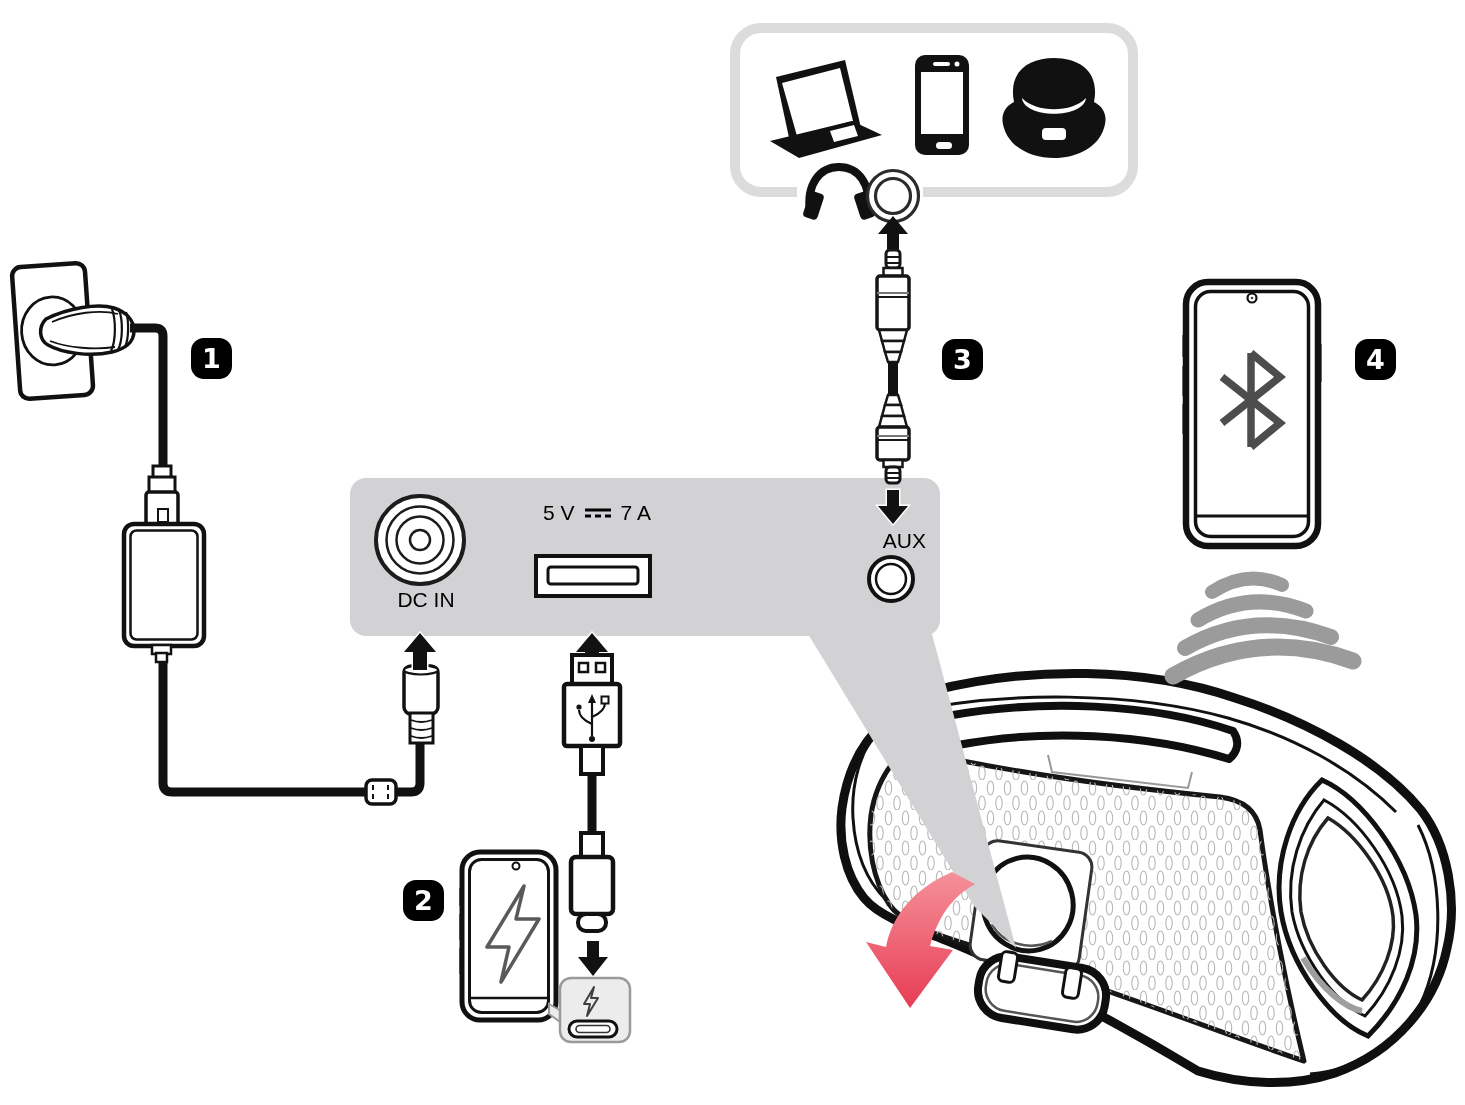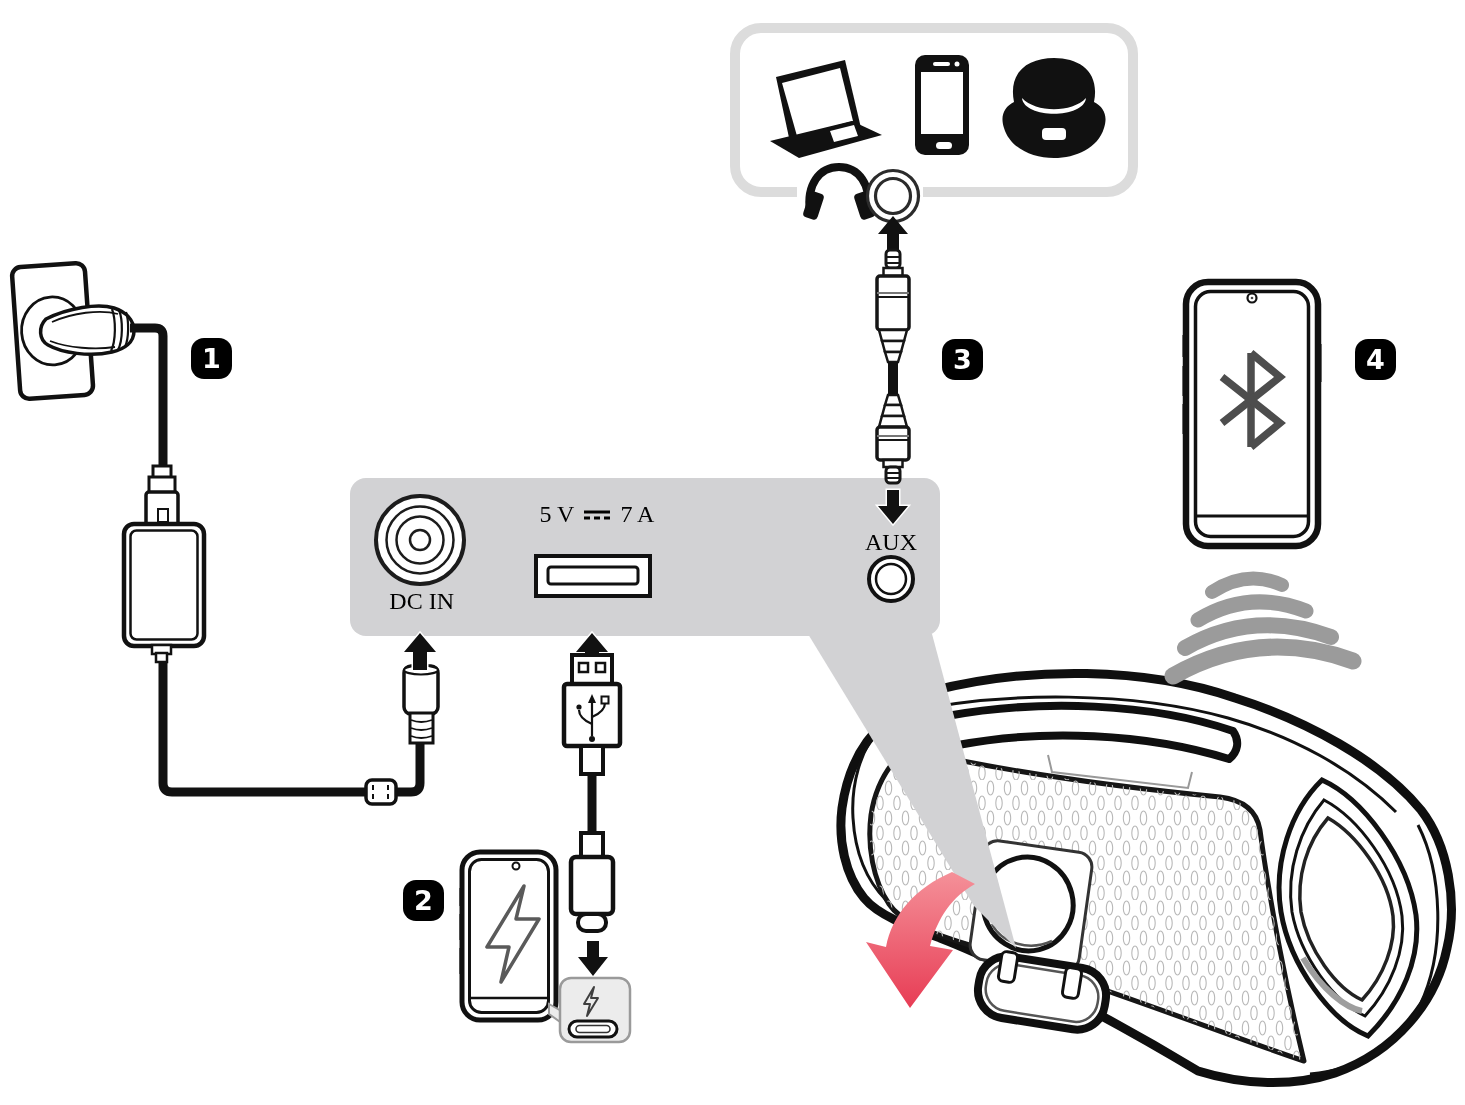--- a/index.html
+++ b/index.html
@@ -2,22 +2,22 @@
 <html style="--outline_black: #111111; --panel_gray: #d2d2d4; --box_border_gray: #dcdcdc; --callout_gray: #ececec; --wave_gray: #9b9b9b; --bluetooth_gray: #4d4d4d; --red_arrow: #e73a53; --red_arrow_light: #f5939b;"><head>
 <meta charset="utf-8">
 <style>
   html,body{margin:0;padding:0;background:#fff;}
   #stage{position:relative;width:1465px;height:1105px;background:#fff;overflow:hidden;
          font-family:"Liberation Sans",sans-serif;}
   #art{position:absolute;left:0;top:0;}
   .badge{position:absolute;width:41px;height:41px;border-radius:13px;background:#000;
          color:#fff;font-weight:bold;font-size:27px;line-height:41px;text-align:center;
          font-family:"DejaVu Sans","Liberation Sans",sans-serif;}
-  .lbl{position:absolute;color:#000;font-size:24px;text-align:center;
-       font-family:Liberation Serif, serif;}
+  .lbl{position:absolute;color:#000;font-size:21px;text-align:center;
+       font-family:Liberation Sans, sans-serif;}
   .rating{display:flex;align-items:center;justify-content:center;gap:8px;}
   .rating svg{display:block;}
 </style>
 </head>
 <body>
 
 <div id="stage">
 
 <svg id="art" width="1465" height="1105" viewBox="0 0 1465 1105">
   <defs>
@@ -280,16 +280,16 @@
 <div class="badge" style="left:1355px;top:339px;">4</div>
 
 <div class="lbl rating" style="left:517px;top:501px;width:160px;">
   <span>5 V</span>
   <svg width="30" height="14">
     <line x1="2" y1="4" x2="28" y2="4" stroke="#000" stroke-width="3"></line>
     <line x1="2" y1="10" x2="28" y2="10" stroke="#000" stroke-width="3" stroke-dasharray="6 4"></line>
   </svg>
   <span>7 A</span>
 </div>
-<div class="lbl" style="left:354px;top:588px;width:100px;text-align:right;">DC IN</div>
-<div class="lbl" style="left:856px;top:529px;width:70px;">AUX</div>
+<div class="lbl" style="left:376px;top:588px;width:100px;">DC IN</div>
+<div class="lbl" style="left:856px;top:529px;width:70px;text-align:right;">AUX</div>
 
 </div>
 
 </body></html>

